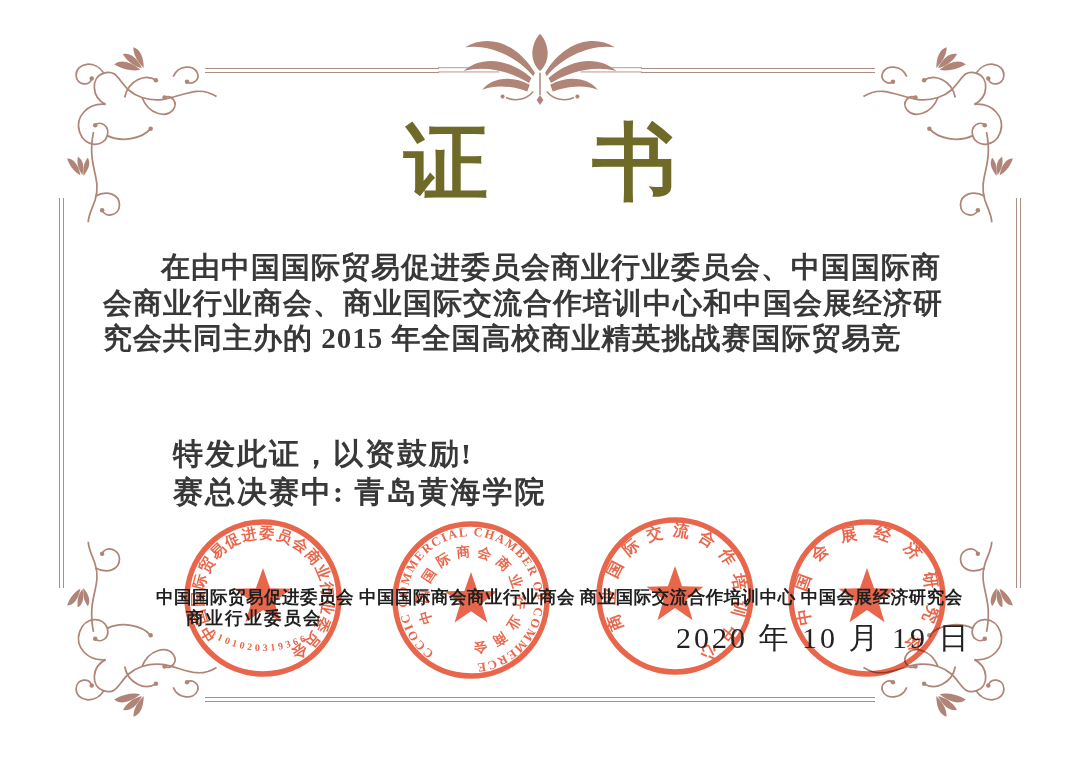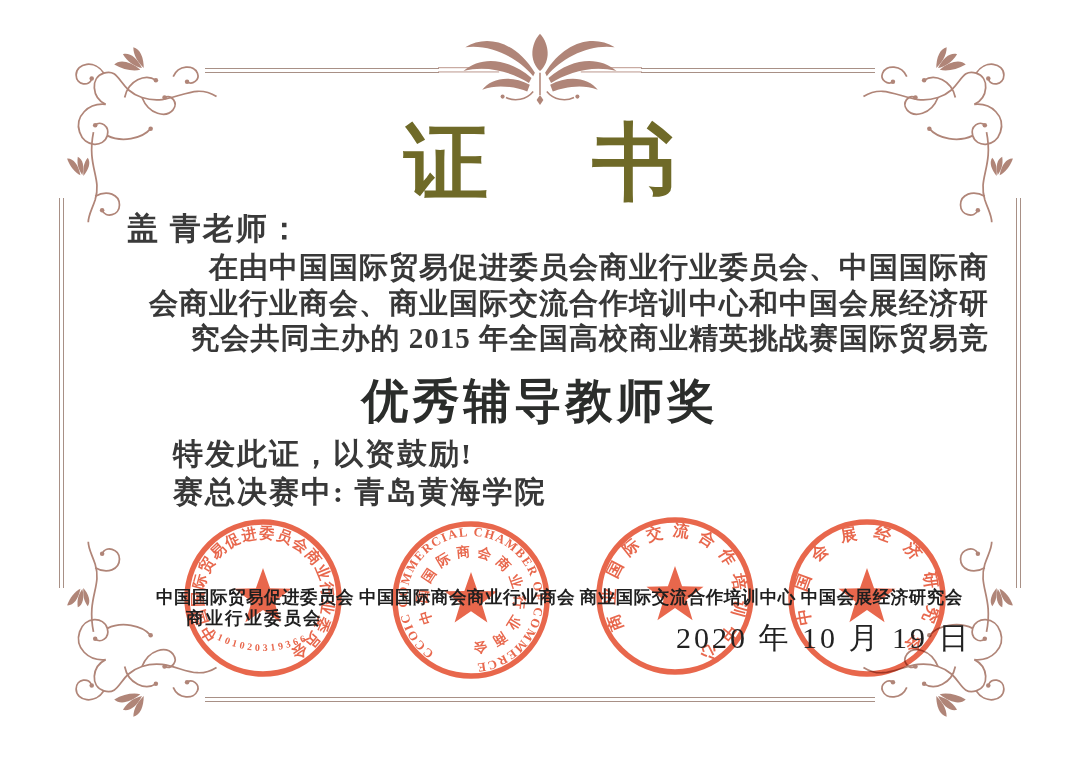--- a/index.html
+++ b/index.html
@@ -24,21 +24,21 @@
     display:flex;justify-content:center;gap:104px;
     font-size:84px;font-weight:bold;color:#6f6a28;letter-spacing:0;
     z-index:3;
   }
   .recipient{
     position:absolute;left:127px;top:208px;font-size:31px;color:#3a3a3a;
     font-weight:bold;letter-spacing:2px;z-index:3;
   }
   .body-block{
     position:absolute;left:103px;top:250px;width:886px;z-index:3;
-    font-size:29px;color:#383838;font-weight:bold;text-align:right;
+    font-size:29px;color:#383838;font-weight:bold;
   }
   .body-block .line{height:35.5px;line-height:35.5px;white-space:nowrap;letter-spacing:1px;}
   .body-block .line.first{text-indent:58px;}
   .award{
     position:absolute;left:0;top:370px;width:100%;text-align:center;
     font-size:47px;font-weight:bold;color:#2b2d2b;letter-spacing:4px;z-index:3;
   }
   .issue{
     position:absolute;left:173px;top:434px;font-size:30px;color:#383838;
     font-weight:bold;letter-spacing:2px;z-index:3;
@@ -178,29 +178,27 @@
         </g>
       </g>
     </defs>
   </svg>
 
   <div class="title-row">
     <span>证</span>
     <span>书</span>
   </div>
 
-  <div class="recipient">盖 青老师：</div>
 
   <div class="body-block">
     <div class="line first">在由中国国际贸易促进委员会商业行业委员会、中国国际商</div>
     <div class="line">会商业行业商会、商业国际交流合作培训中心和中国会展经济研</div>
     <div class="line">究会共同主办的 2015 年全国高校商业精英挑战赛国际贸易竞</div>
   </div>
 
-  <div class="award">优秀辅导教师奖</div>
 
   <div class="issue">特发此证，以资鼓励!</div>
   <div class="school">赛总决赛中: 青岛黄海学院</div>
 
   <svg class="seal" style="left:168px;top:498px;" viewBox="0 0 190 205">
     <defs>
       <path id="s1ring" d="M35,100 A60,60 0 1 1 155,100 A60,60 0 1 1 35,100"></path>
       <path id="s1num" d="M42,138 Q95,168 148,138"></path>
     </defs>
     <circle cx="95" cy="100" r="76" fill="none" stroke="#e65a3d" stroke-width="5.5"></circle>

